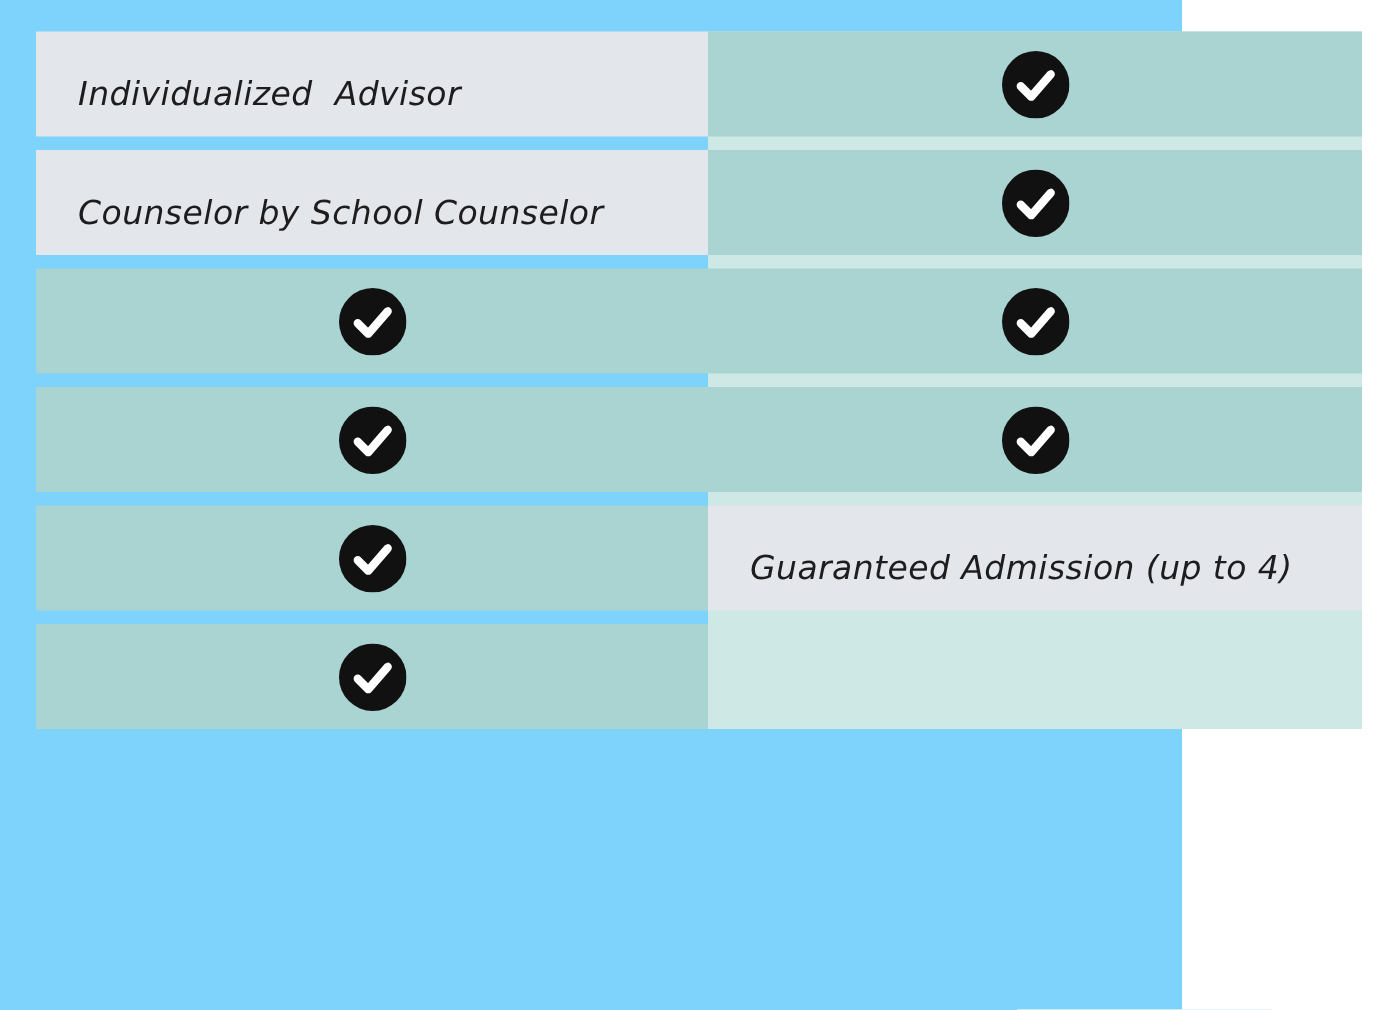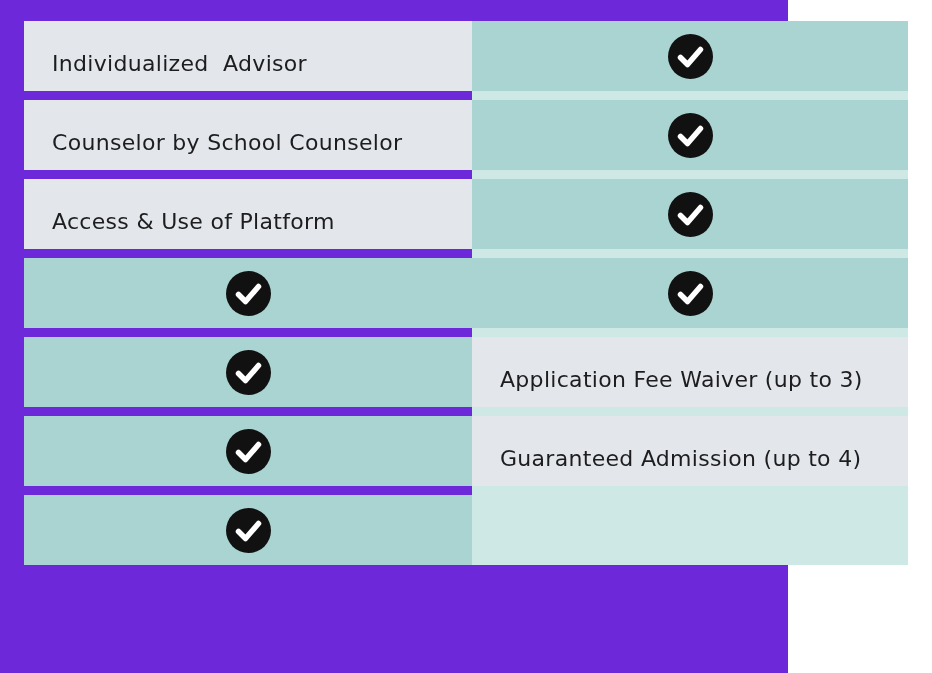--- a/index.html
+++ b/index.html
@@ -8,21 +8,22 @@
     background: #ffffff;
     width: 932px;
     height: 673px;
     font-family: "DejaVu Sans", "Liberation Sans", sans-serif;
     overflow: hidden;
   }
   .stage {
     position: relative;
     width: 788px;
     height: 673px;
-    background: #6d28d9;
+    background: #7dd3fc;
+    font-style: italic;
   }
   .comparison-table {
     position: absolute;
     left: 24px;
     top: 21px;
     width: 884px;
     display: grid;
     grid-template-columns: 448px 436px;
     row-gap: 9px;
     
@@ -75,23 +76,27 @@
     <div class="cell feature-cell">
       <span class="feature-label">Counselor by School Counselor</span>
     </div>
     <div class="cell included-cell">
       <svg class="check-badge" viewBox="0 0 45 45" aria-hidden="true">
         <circle cx="22.5" cy="22.5" r="22.5" fill="#111111"></circle>
         <path d="M12.5 23.5 L19.5 30.5 L32.5 15.5" fill="none" stroke="#ffffff" stroke-width="5.5" stroke-linecap="round" stroke-linejoin="round"></path>
       </svg>
     </div>
 
-    <div class="cell feature-cell">
-      <span class="feature-label">Access &amp; Use of Platform</span>
+    <div class="cell included-cell">
+      <svg class="check-badge" viewBox="0 0 45 45" aria-hidden="true">
+        <circle cx="22.5" cy="22.5" r="22.5" fill="#111111"></circle>
+        <path d="M12.5 23.5 L19.5 30.5 L32.5 15.5" fill="none" stroke="#ffffff" stroke-width="5.5" stroke-linecap="round" stroke-linejoin="round"></path>
+      </svg>
     </div>
+
     <div class="cell included-cell">
       <svg class="check-badge" viewBox="0 0 45 45" aria-hidden="true">
         <circle cx="22.5" cy="22.5" r="22.5" fill="#111111"></circle>
         <path d="M12.5 23.5 L19.5 30.5 L32.5 15.5" fill="none" stroke="#ffffff" stroke-width="5.5" stroke-linecap="round" stroke-linejoin="round"></path>
       </svg>
     </div>
 
     <div class="cell included-cell">
       <svg class="check-badge" viewBox="0 0 45 45" aria-hidden="true">
         <circle cx="22.5" cy="22.5" r="22.5" fill="#111111"></circle>
@@ -107,30 +112,20 @@
     </div>
 
     <div class="cell included-cell">
       <svg class="check-badge" viewBox="0 0 45 45" aria-hidden="true">
         <circle cx="22.5" cy="22.5" r="22.5" fill="#111111"></circle>
         <path d="M12.5 23.5 L19.5 30.5 L32.5 15.5" fill="none" stroke="#ffffff" stroke-width="5.5" stroke-linecap="round" stroke-linejoin="round"></path>
       </svg>
     </div>
 
     <div class="cell feature-cell">
-      <span class="feature-label">Application Fee Waiver (up to 3)</span>
-    </div>
-    <div class="cell included-cell">
-      <svg class="check-badge" viewBox="0 0 45 45" aria-hidden="true">
-        <circle cx="22.5" cy="22.5" r="22.5" fill="#111111"></circle>
-        <path d="M12.5 23.5 L19.5 30.5 L32.5 15.5" fill="none" stroke="#ffffff" stroke-width="5.5" stroke-linecap="round" stroke-linejoin="round"></path>
-      </svg>
-    </div>
-
-    <div class="cell feature-cell">
       <span class="feature-label">Guaranteed Admission (up to 4)</span>
     </div>
     <div class="cell included-cell">
       <svg class="check-badge" viewBox="0 0 45 45" aria-hidden="true">
         <circle cx="22.5" cy="22.5" r="22.5" fill="#111111"></circle>
         <path d="M12.5 23.5 L19.5 30.5 L32.5 15.5" fill="none" stroke="#ffffff" stroke-width="5.5" stroke-linecap="round" stroke-linejoin="round"></path>
       </svg>
     </div>
 
   </div>

